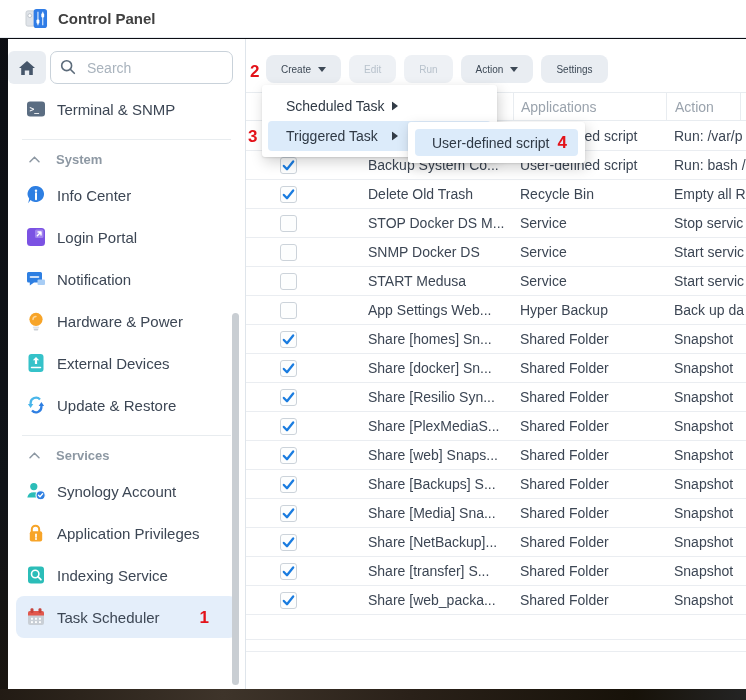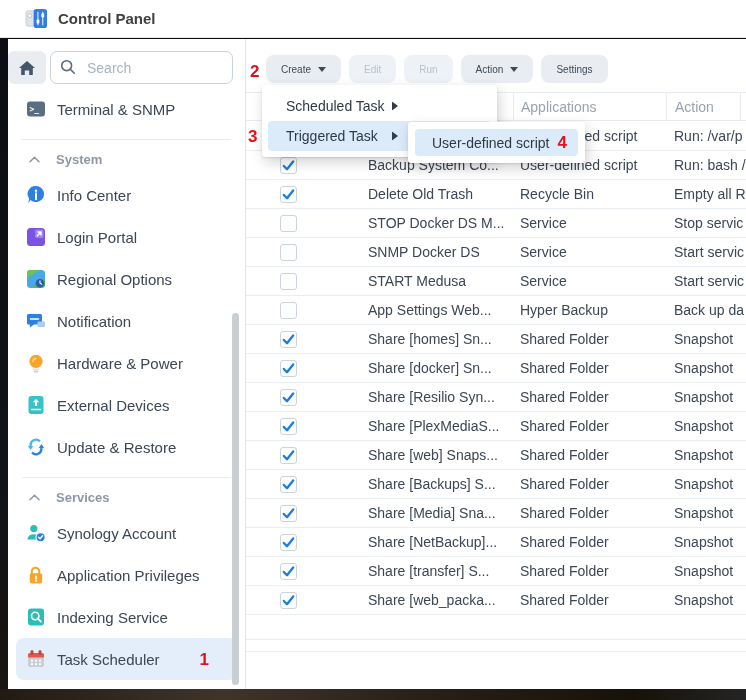--- a/index.html
+++ b/index.html
@@ -145,30 +145,20 @@
           <div class="side-item">
             <span class="ic20"><svg width="20" height="20" viewBox="0 0 20 20">
                 <rect x="1" y="1" width="18" height="18" rx="3.5" fill="#7b52e3"></rect>
                 <rect x="9" y="2.5" width="8.5" height="8.5" rx="1.5" fill="#a183ef"></rect>
                 <path d="M11.3 8.7L15 5M15 5h-3M15 5v3" stroke="#fff" stroke-width="1.4" fill="none" stroke-linecap="round"></path>
               </svg></span>
             <span class="side-label">Login Portal</span>
           </div>
           <div class="side-item">
             <span class="ic20"><svg width="20" height="20" viewBox="0 0 20 20">
-                <rect x="1" y="1" width="18" height="18" rx="3.5" fill="#49a8e8"></rect>
-                <path d="M1 9V4a3 3 0 0 1 3-3h10z" fill="#6cc15b"></path>
-                <path d="M19 10v5a3 3 0 0 1-3 3H6z" fill="#54b54e"></path>
-                <circle cx="14" cy="14.2" r="4.3" fill="#2c5d9e"></circle>
-                <path d="M14 11.9v2.3l1.7 1" stroke="#fff" stroke-width="1.1" fill="none" stroke-linecap="round"></path>
-              </svg></span>
-            <span class="side-label">Regional Options</span>
-          </div>
-          <div class="side-item">
-            <span class="ic20"><svg width="20" height="20" viewBox="0 0 20 20">
                 <path d="M2.5 3h12A1.5 1.5 0 0 1 16 4.5V12a1.5 1.5 0 0 1-1.5 1.5H8l-4.2 3.1V13.5h-1.3A1.5 1.5 0 0 1 1 12V4.5A1.5 1.5 0 0 1 2.5 3z" fill="#2e7fe2"></path>
                 <rect x="11.5" y="10.5" width="7.5" height="5.5" rx="1" fill="#a8cdf5"></rect>
                 <path d="M4.5 8h8" stroke="#fff" stroke-width="1.6" stroke-linecap="round"></path>
               </svg></span>
             <span class="side-label">Notification</span>
           </div>
           <div class="side-item">
             <span class="ic20"><svg width="20" height="20" viewBox="0 0 20 20">
                 <circle cx="10" cy="8.3" r="6.6" fill="#f7a428"></circle>
                 <path d="M10 5.5a3 3 0 0 0-3 3" stroke="#fdd79a" stroke-width="1.4" fill="none" stroke-linecap="round"></path>

